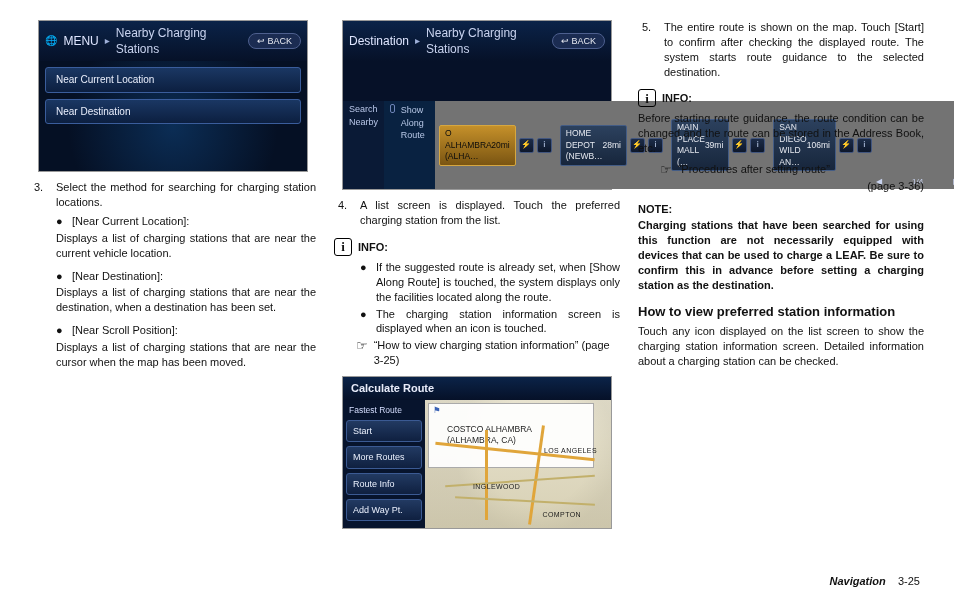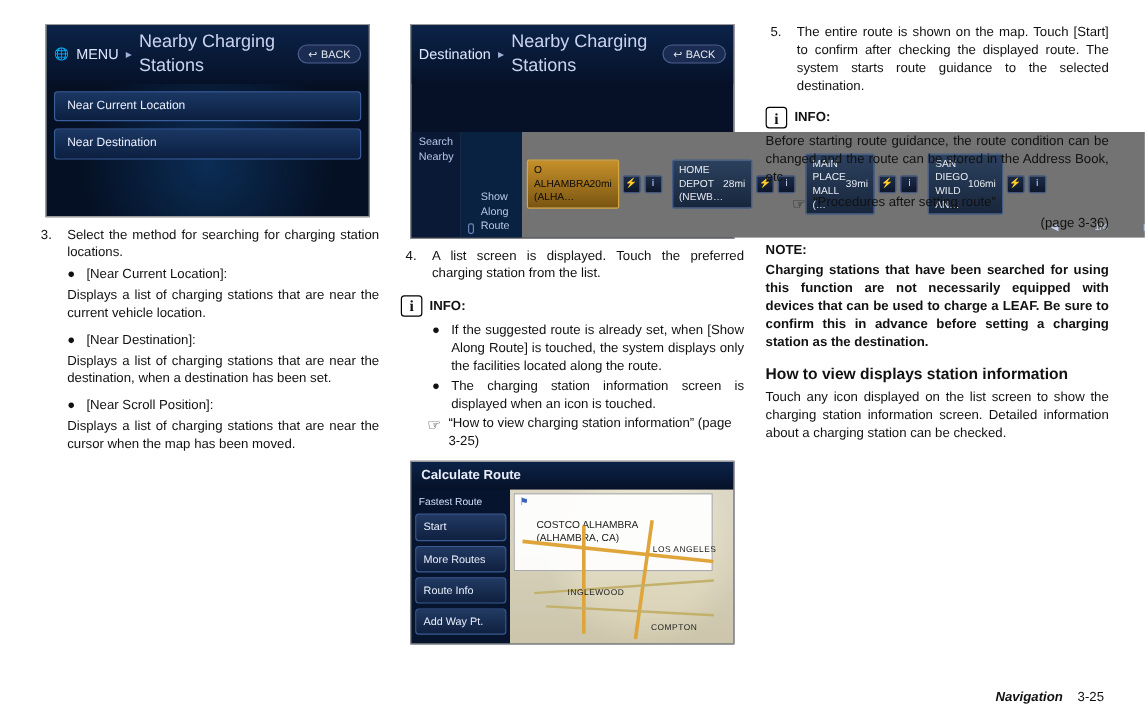--- a/index.html
+++ b/index.html
@@ -31,21 +31,21 @@
   }
   .nav-titlebar {
     display: flex;
     align-items: center;
     background: linear-gradient(#0b2348, #061128);
     padding: 4px 6px;
     gap: 6px;
   }
   .nav-titlebar .crumb-main { font-weight: normal; font-size: 12px; color:#dfe6ff;}
   .nav-titlebar .crumb-sep  { color:#9fb0d9; }
-  .nav-titlebar .crumb-sub  { color:#c9d3ef; font-size:15px;}
+  .nav-titlebar .crumb-sub  { color:#c9d3ef; font-size:12px;}
   .nav-back {
     margin-left: auto;
     background: #1b2c52;
     border: 1px solid #4d5f8e;
     border-radius: 10px;
     padding: 1px 8px;
     font-size: 9px;
     color:#e6e9f0;
     display:flex; align-items:center; gap:3px;
   }
@@ -65,21 +65,21 @@
     margin-bottom: 6px;
     color:#e9eefc;
   }
 
   
   .dest-body { display:flex; height: 128px; }
   .dest-left { flex: 0 0 152px; background:#737373; display:flex; flex-direction:row;margin-top:40px;}
   .dest-subhdr { background:#0a1a36; color:#b8c6e8; padding:2px 6px; font-size:9px;}
   .show-along {
     background:#092241; color:#b7c7e6; padding:3px 6px; font-size:9px;
-    display:flex; align-items:flex-end; gap:6px;
+    display:flex; align-items:flex-start; gap:6px;
   }
   .chk { width:9px;height:9px;border:1px solid #6e84b7; border-radius:2px;}
   .dest-row { display:flex; align-items:center; gap:3px; padding:2px 4px;}
   .dest-pill {
     flex:1; background:linear-gradient(#2c415e,#17263c);
     border:1px solid #435c85; border-radius:2px;
     display:flex; align-items:center; padding:2px 5px; font-size:8.5px;
   }
   .dest-pill.sel { background:linear-gradient(#c5902a,#7a5512); border-color:#d6a740; color:#0b0b0b;}
   .dest-dist { margin-left:auto; font-size:8.5px;}
@@ -329,21 +329,21 @@
     <div class="p">Before starting route guidance, the route condition can be changed and the route can be stored in the Address Book, etc.</div>
     <div class="ref">
       <span class="ico">☞</span>
       <span class="txt">“Procedures after setting route”</span>
     </div>
     <div class="ref-page">(page 3-36)</div>
 
     <div class="note-lbl">NOTE:</div>
     <div class="note-body">Charging stations that have been searched for using this function are not necessarily equipped with devices that can be used to charge a LEAF. Be sure to confirm this in advance before setting a charging station as the destination.</div>
 
-    <div class="h2">How to view displays station information</div>
+    <div class="h2">How to view preferred station information</div>
     <div class="p">Touch any icon displayed on the list screen to show the charging station information screen. Detailed information about a charging station can be checked.</div>
   </div>
 </div>
 
 <div class="footer">
   <span class="sec">Navigation</span>
   &nbsp;&nbsp;
   <span>3-25</span>
 </div>
 

